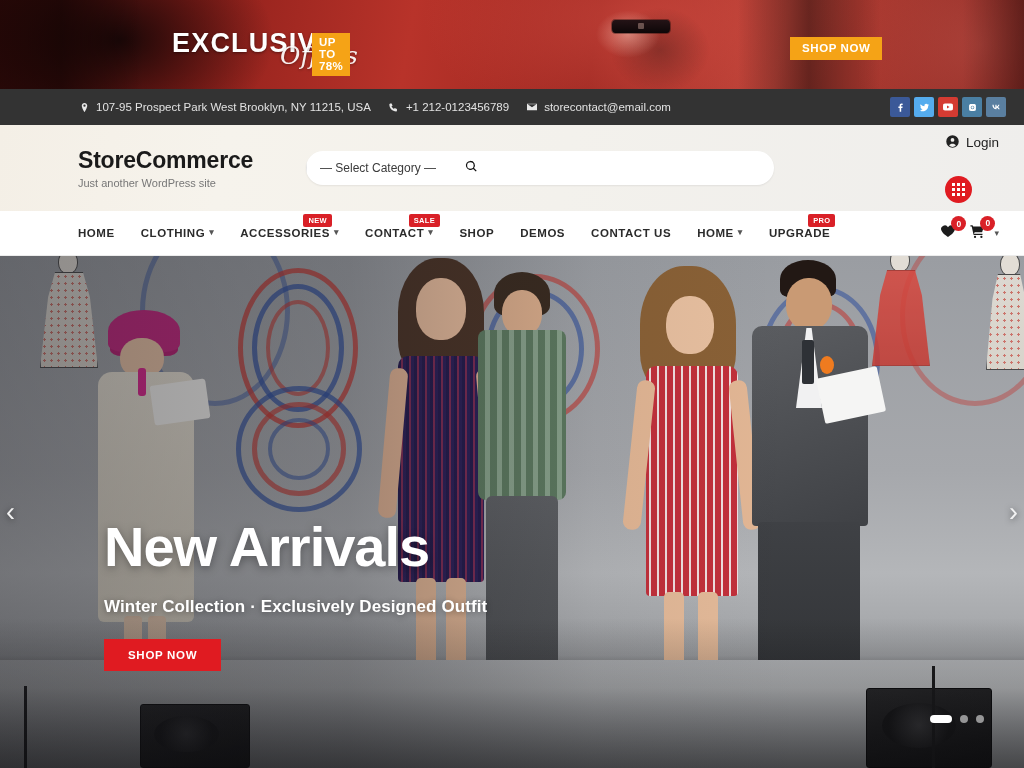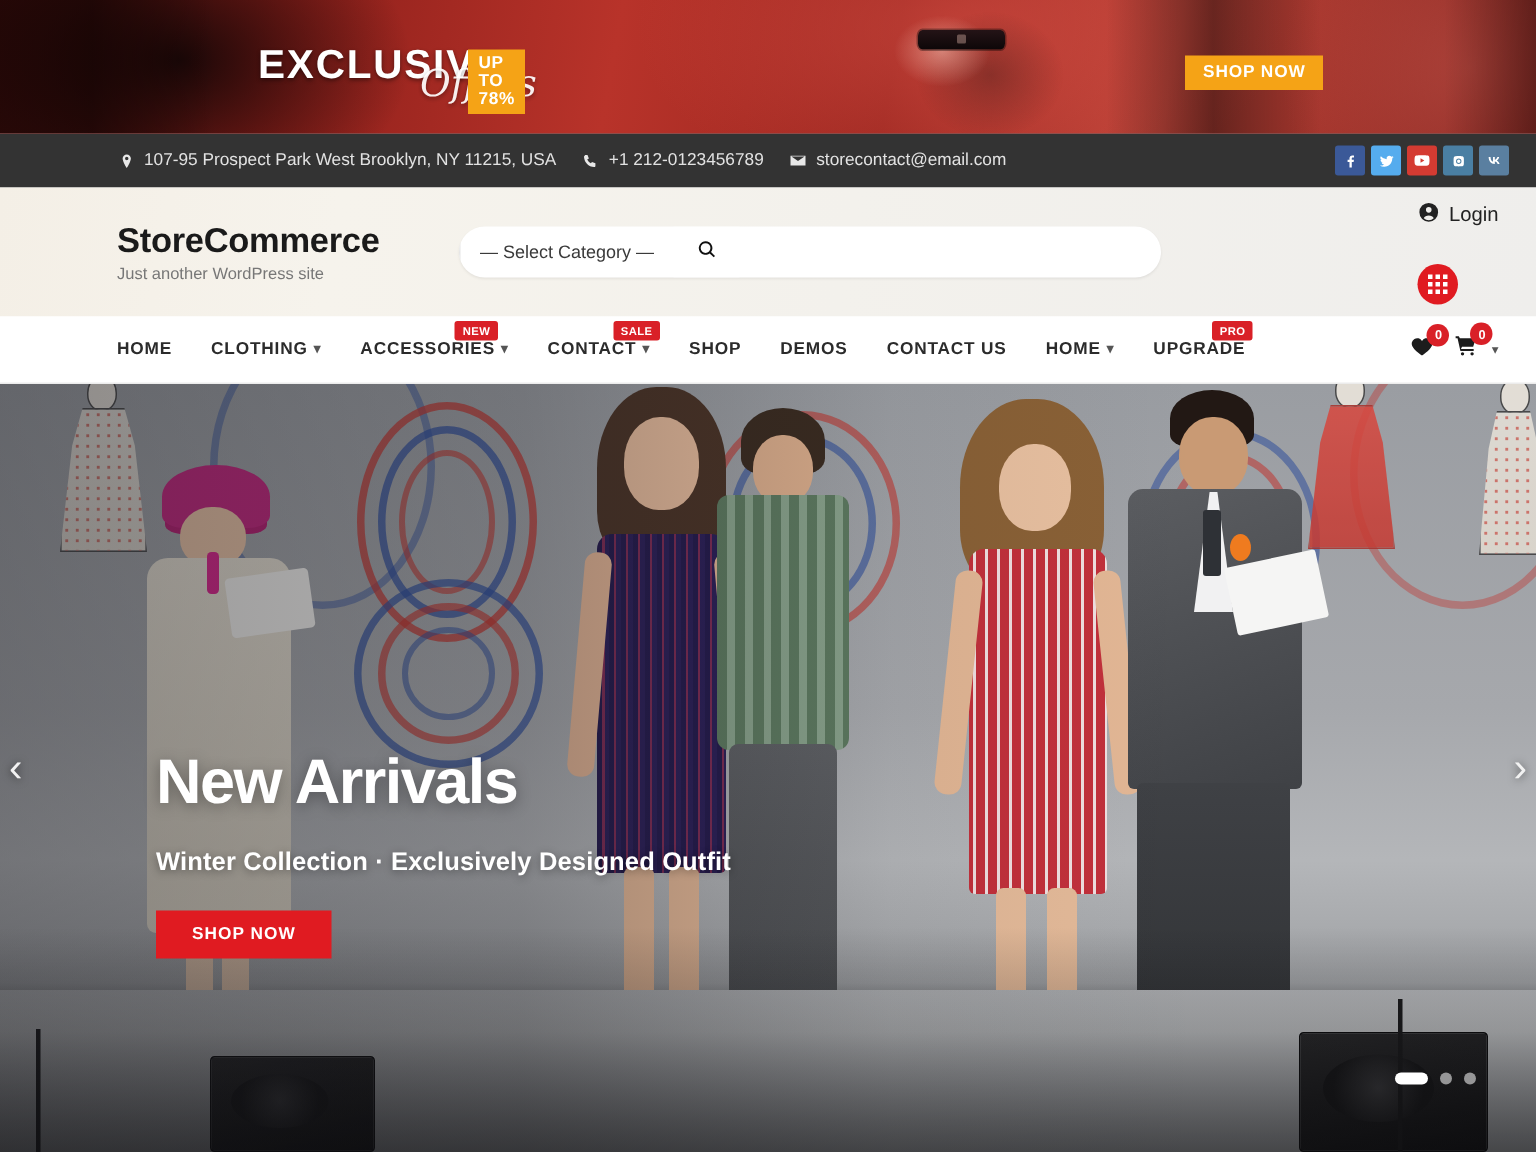--- a/index.html
+++ b/index.html
@@ -275,22 +275,22 @@
   }
   .hero-bottom-shade{
     position:absolute; left:0; bottom:0; width:100%; height:150px;
     background:linear-gradient(180deg,rgba(10,10,12,0),rgba(10,10,12,.55));
   }
 
   .hero-content{
     position:absolute; left:104px; top:244px; width:560px; z-index:6;
   }
   .hero-title{
-    font-size:42px; font-weight:700; color:#fff; line-height:1.02;
-    letter-spacing:-1px; text-shadow:0 2px 10px rgba(0,0,0,.35);
+    font-size:56px; font-weight:700; color:#fff; line-height:1.02;
+    letter-spacing:-1px; text-shadow:0 2px 10px rgba(0,0,0,.35);margin-top:18px;
   }
   .hero-sub{
     margin-top:22px; font-size:17px; font-weight:700; color:#fff;
     letter-spacing:.1px; text-shadow:0 1px 6px rgba(0,0,0,.4);
   }
   .hero-desc{
     margin-top:17px; padding-left:18px; border-left:3px solid #f1f1f1;
     font-size:13.5px; line-height:1.55; color:#f2f2f2; max-width:400px;
     text-shadow:0 1px 5px rgba(0,0,0,.45);
   }

